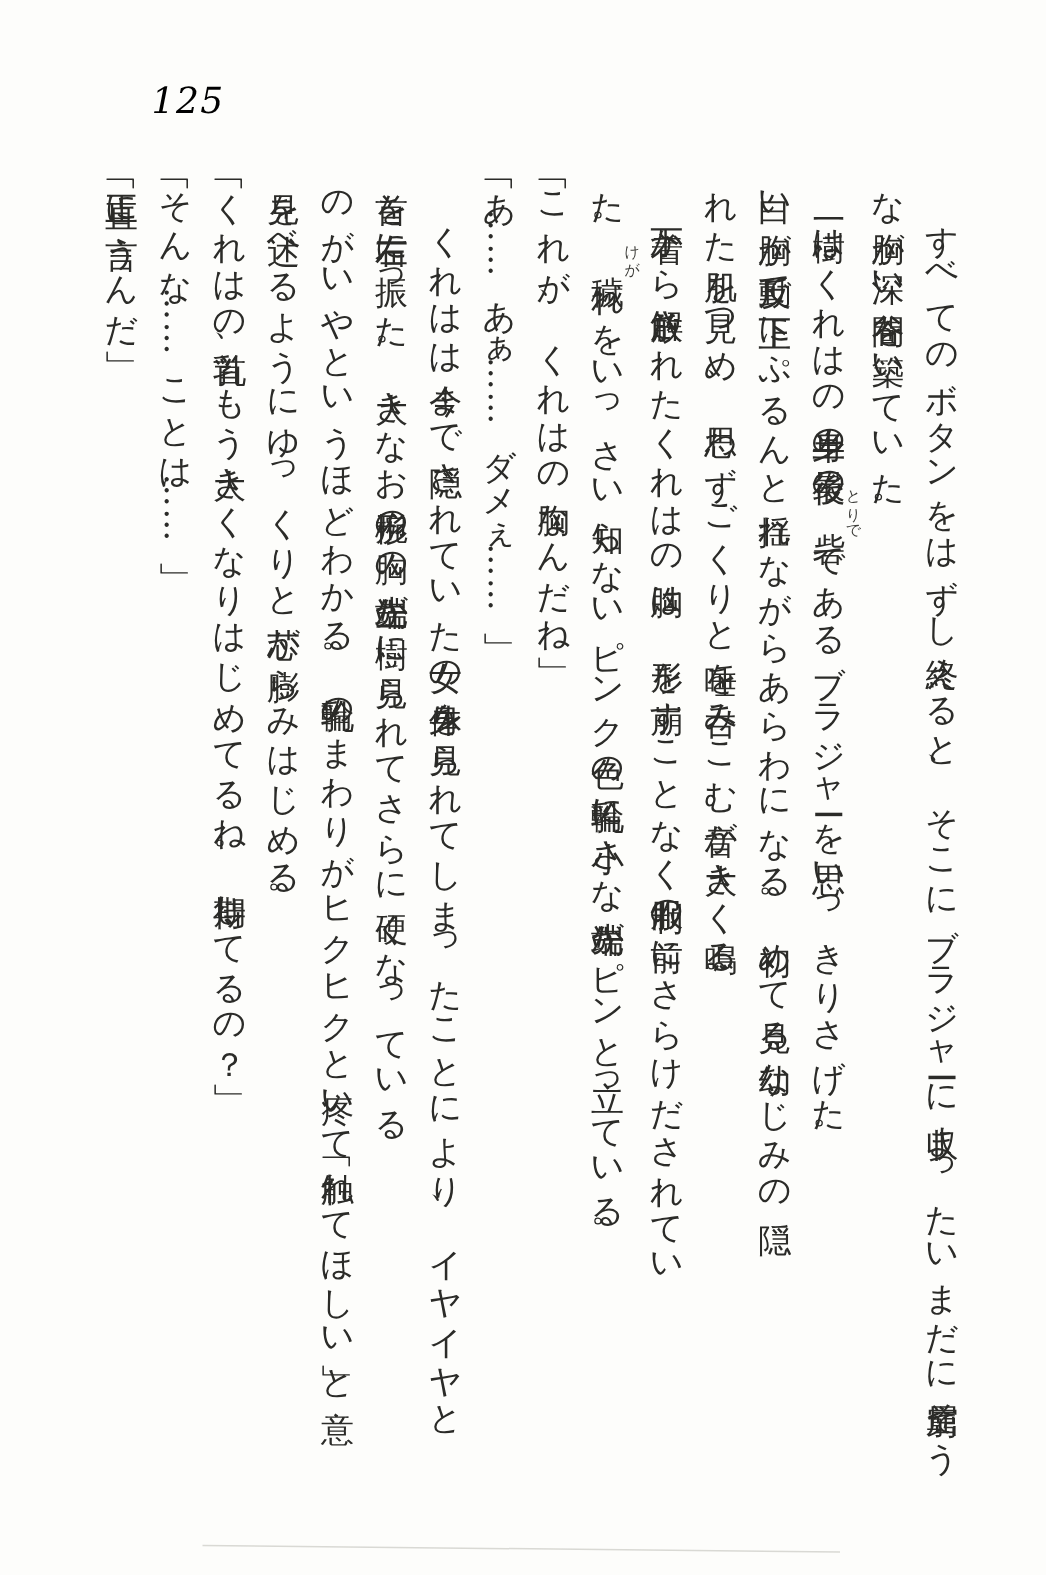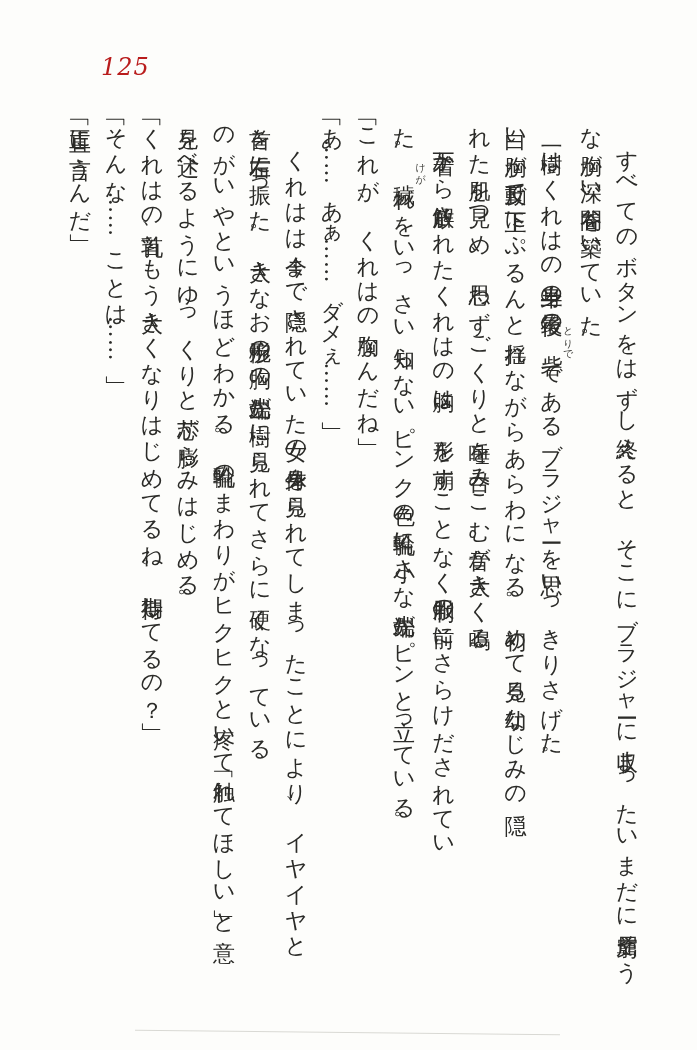--- a/index.html
+++ b/index.html
@@ -12,21 +12,21 @@
     background: #fdfdfb;
     font-family: "DejaVu Serif", "Liberation Serif", serif;
     color: #2b2b28;
   }
   .page-number {
     position: absolute;
     left: 101px; top: 53px;
     font-size: 24px;
     font-style: italic;
     letter-spacing: 1px;
-    color: #b91c1c;
+    color: #000000;
   }
   .text-area {
     position: absolute;
     top: 112px; right: 52px;
     height: 880px;
     writing-mode: vertical-rl;
     text-orientation: mixed;
     font-size: 22px;
     line-height: 36px;
     letter-spacing: 1px;

